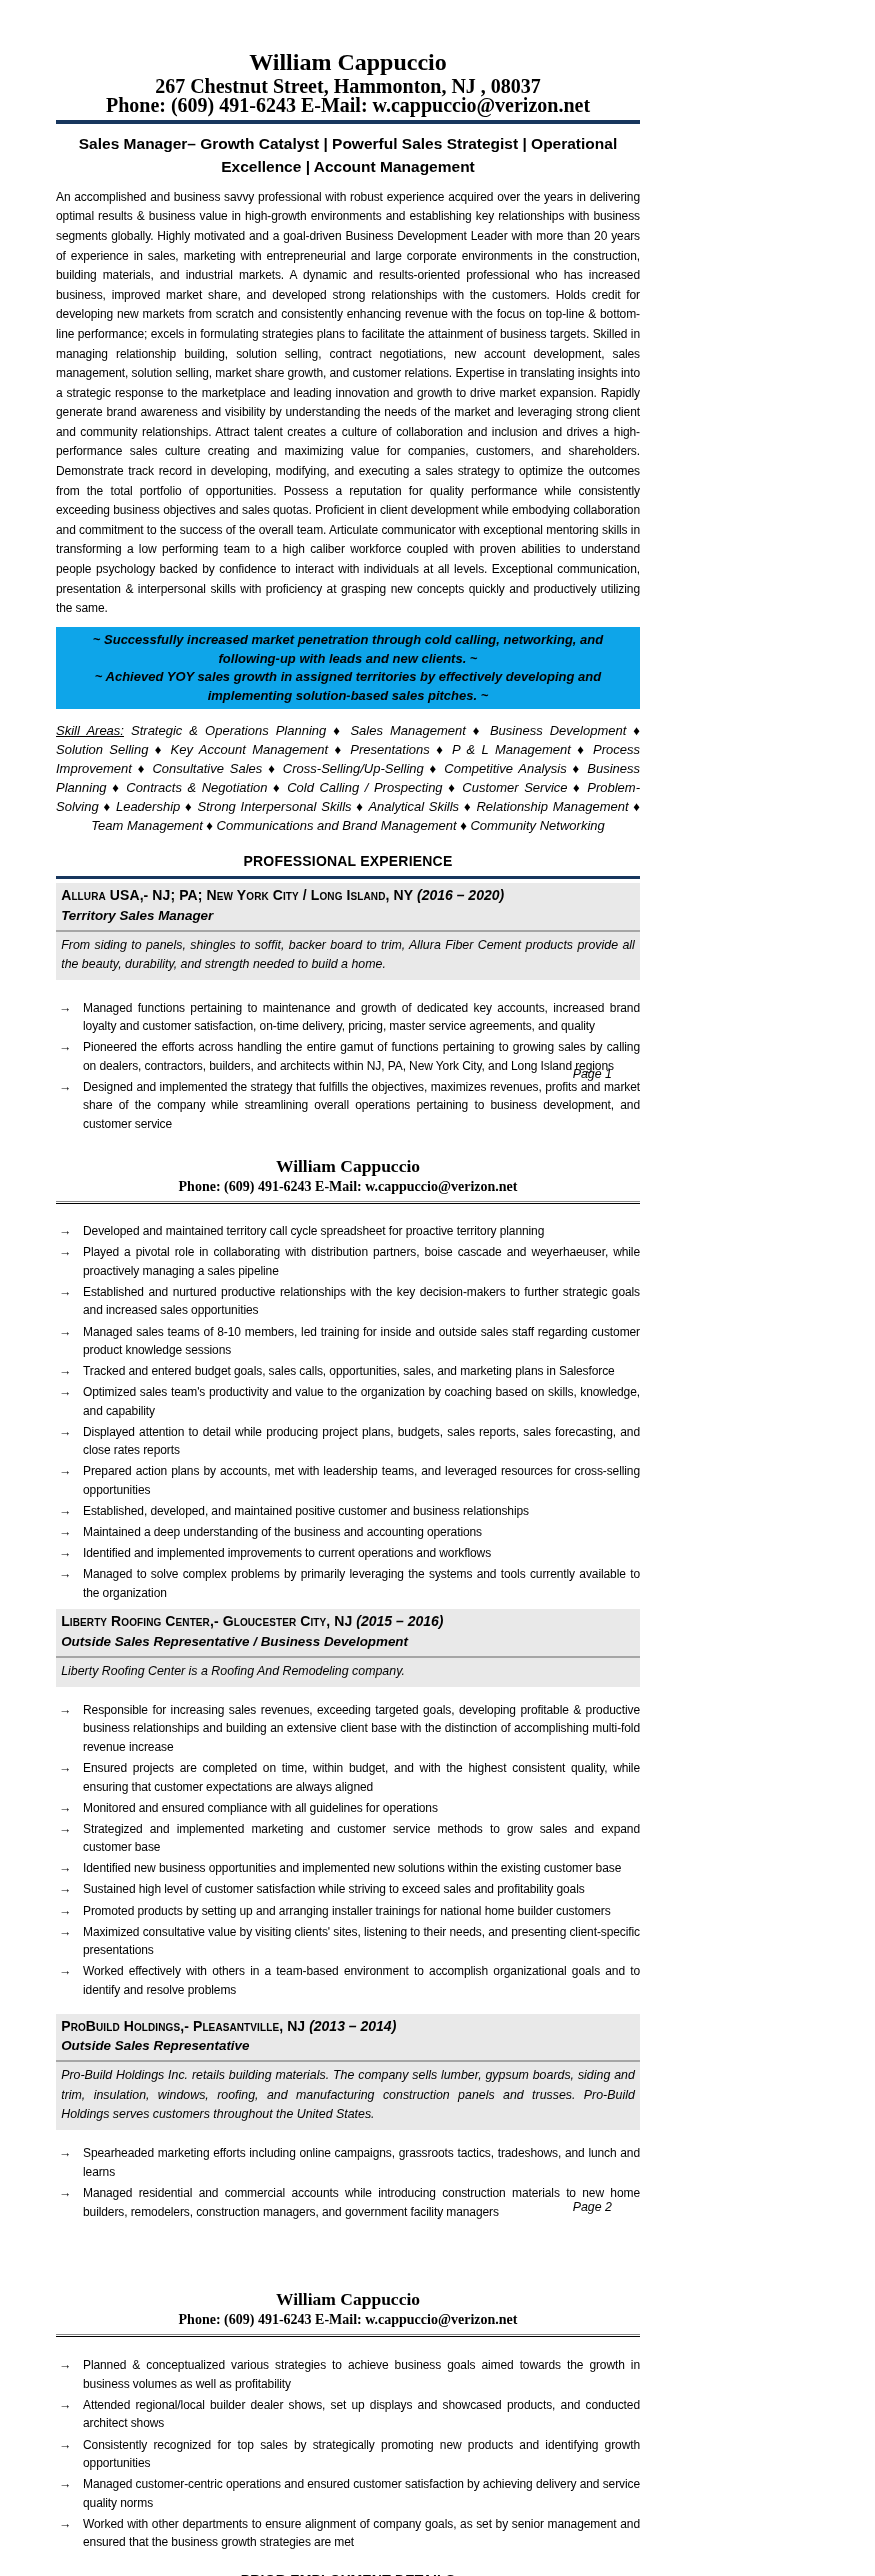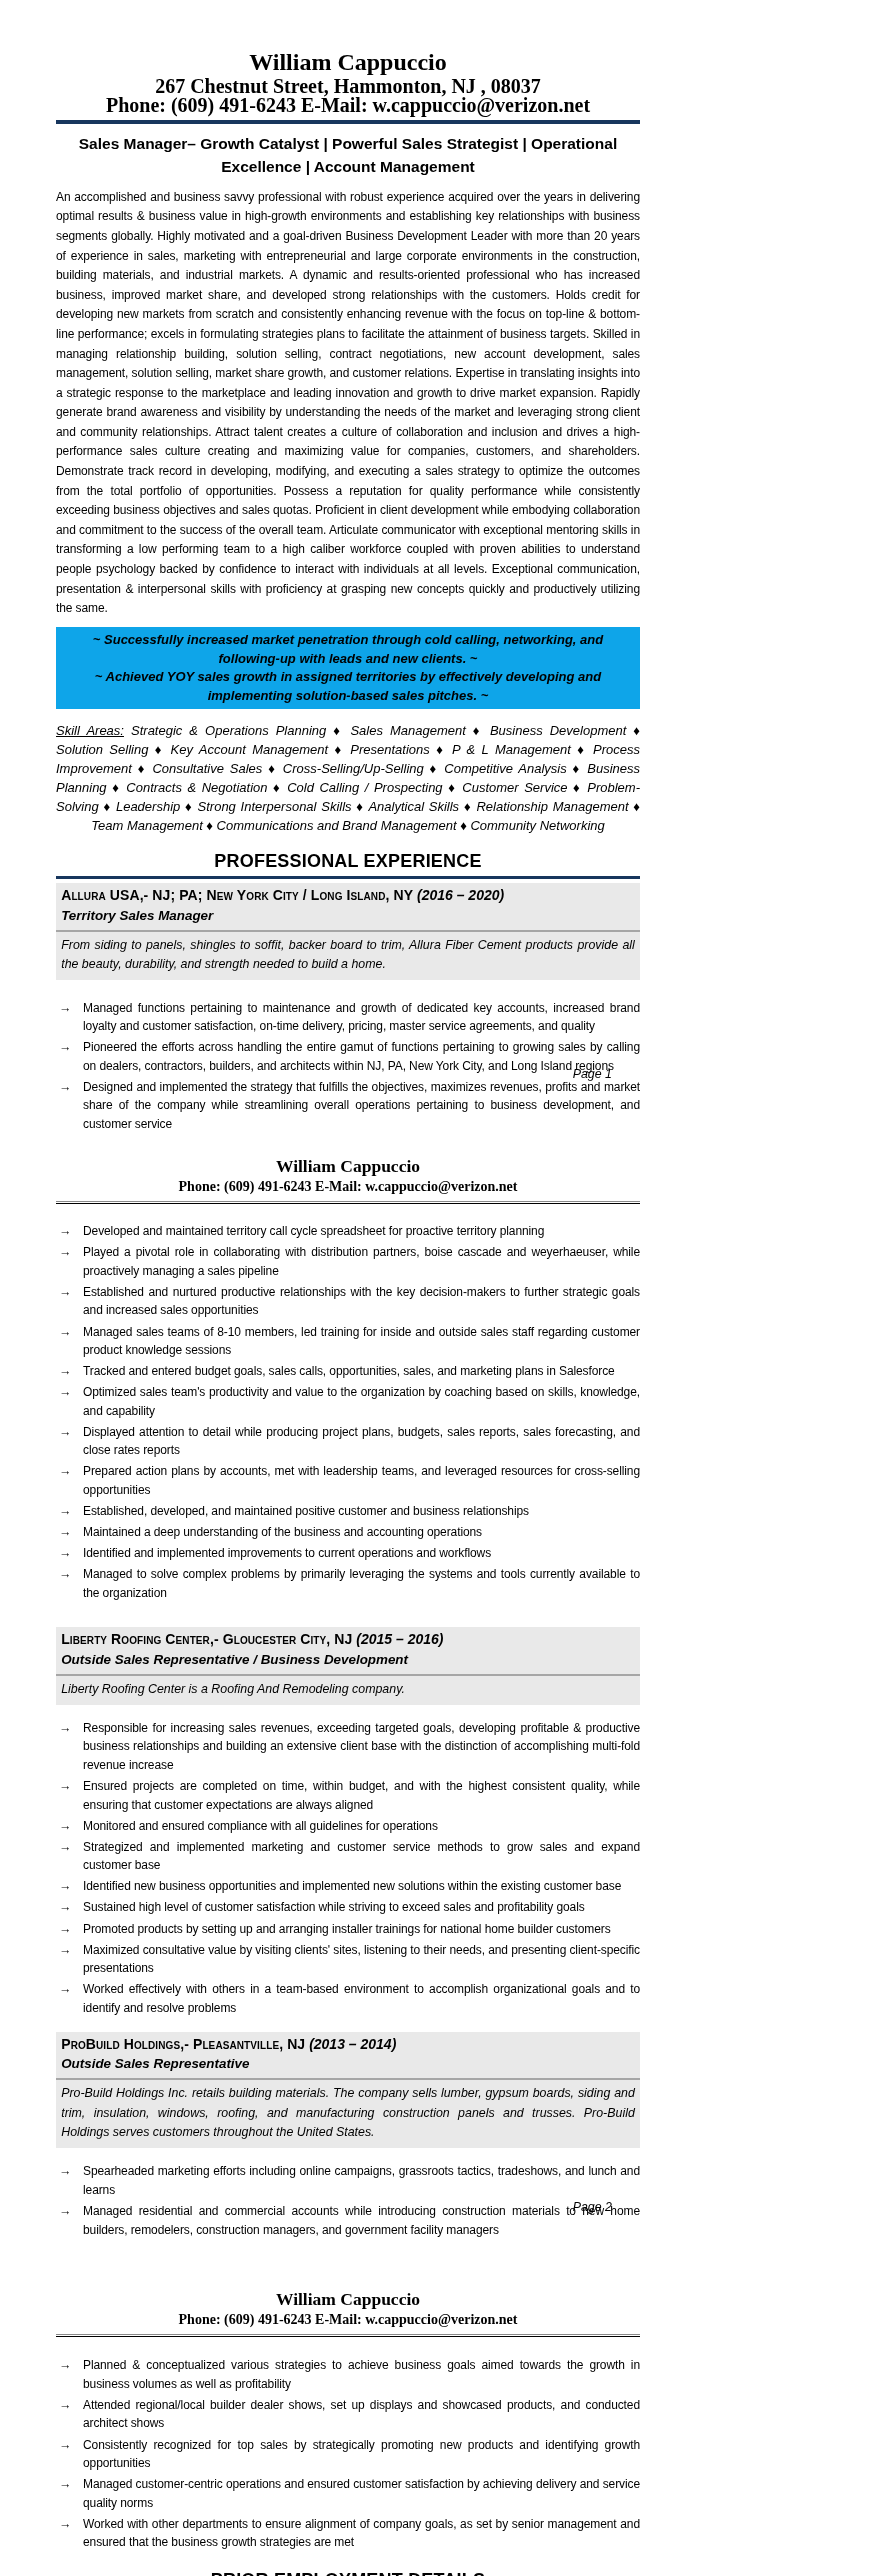--- a/index.html
+++ b/index.html
@@ -71,21 +71,21 @@
     line-height: 19px;
     text-align: justify;
     text-align-last: center;
   }
   .skills-label {
     font-weight: normal;
     text-decoration: underline;
   }
   .section-header {
     font-weight: bold;
-    font-size: 18px;
+    font-size: 14px;
     line-height: 17.5px;
     text-align: center;
     letter-spacing: 0.2px;
     margin-top: 18.5px;
   }
   .section-header.mt-exp { margin-top: 18.5px; }
   .section-header.mt-prior { margin-top: 20.6px; }
   
   .job-block {
     background: #e9e9e9;
@@ -295,21 +295,21 @@
       <li>
         <span class="arrow">→</span>
         <span class="btext">Identified and implemented improvements to current operations and workflows</span>
       </li>
 
       <li>
         <span class="arrow">→</span>
         <span class="btext">Managed to solve complex problems by primarily leveraging the systems and tools currently available to the organization</span>
       </li>
     </ul>
-  <div class="job-block" style="margin-top:25px;">
+  <div class="job-block" style="margin-top:7px;">
     <div class="company-line">
       <span class="company-name">Liberty Roofing Center,- Gloucester City, NJ</span>
       <span class="company-dates">(2015 – 2016)</span>
     </div>
     <div class="job-title">Outside Sales Representative / Business Development</div>
     <div class="job-divider"></div>
     <p class="job-desc">Liberty Roofing Center is a Roofing And Remodeling company.</p>
   </div>
   <ul class="bullets mt-bullets-mid">
 

